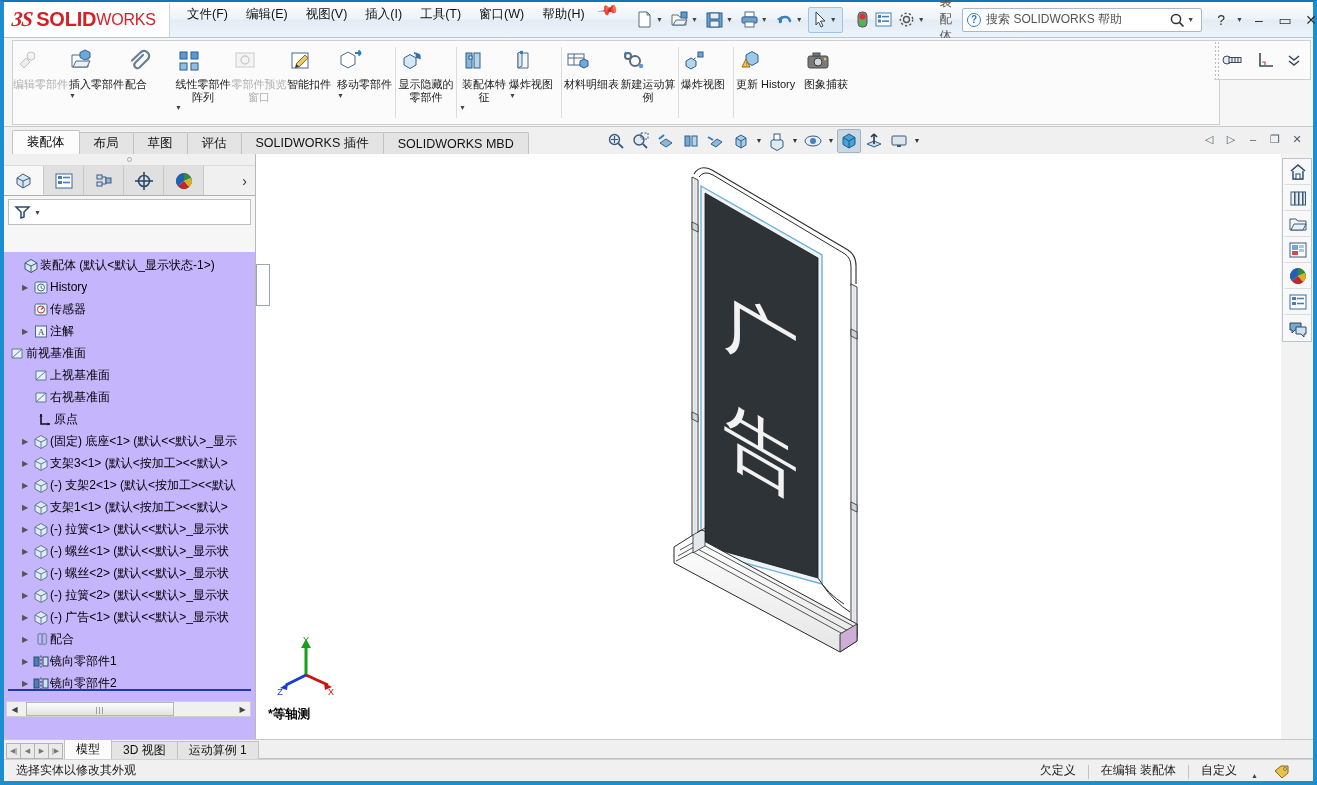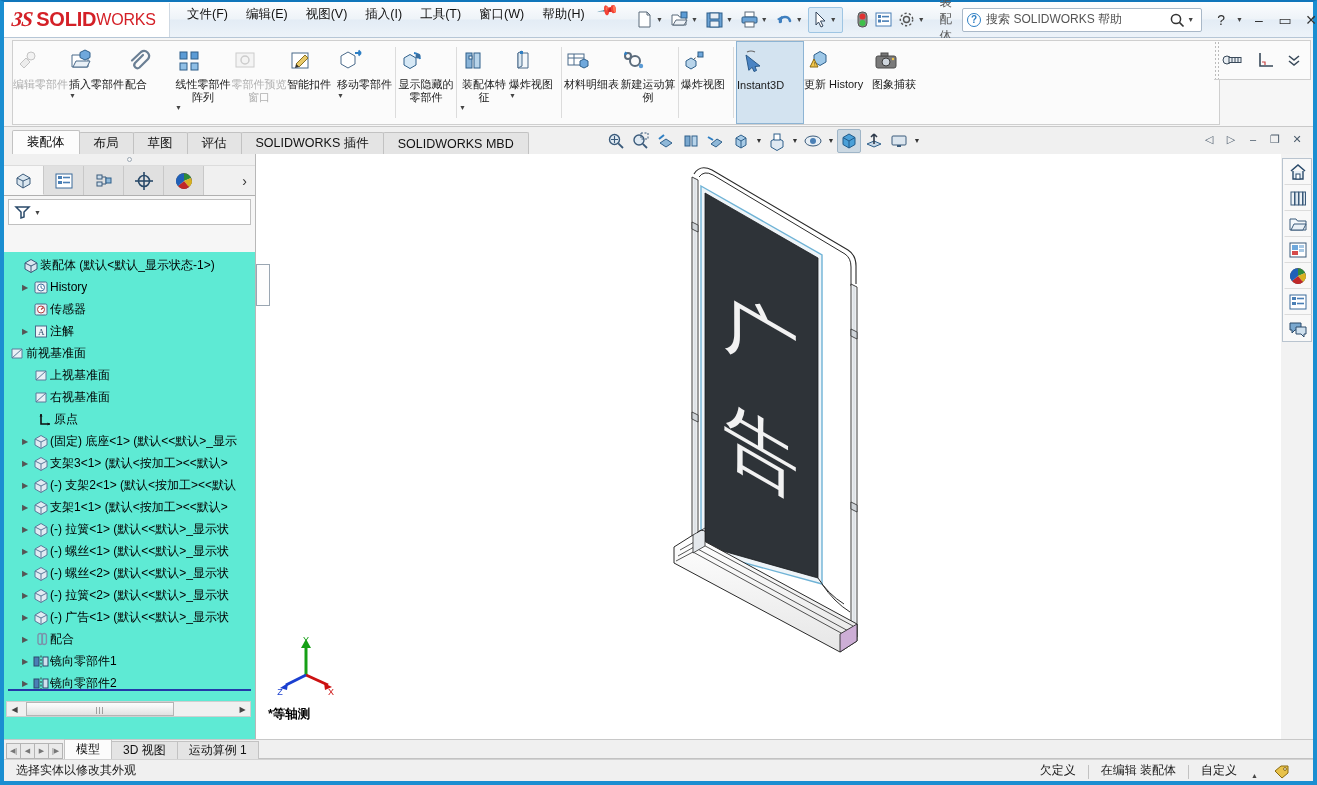--- a/index.html
+++ b/index.html
@@ -170,21 +170,21 @@
   .pmore {
     flex:1; display:flex; align-items:center; justify-content:flex-end;
     padding-right: 8px; font-size: 14px; color: #333; background:#f0f0f0;
   }
   .filterbar {
     height: 26px; background: #fff; border: 1px solid #c0c0c0;
     margin: 3px 4px; display: flex; align-items: center; padding-left: 5px;
   }
   .tree {
     position: absolute; left:0; right:0; top: 98px; bottom: 0;
-    overflow: hidden; background: #5eead4; padding-top: 2px;
+    overflow: hidden; background: #c4b5fd; padding-top: 2px;
   }
   .trow {
     display: flex; align-items: center; height: 22px; padding-left: 4px;
     white-space: nowrap; font-size: 12px; color: #000; cursor: default;
   }
   .exp {
     width: 14px; font-size: 8px; color: #555; text-align:center; flex: 0 0 14px;
   }
   .ticon { width: 18px; flex: 0 0 18px; display:flex; align-items:center; justify-content:center; }
   .tlabel { overflow: hidden; }
@@ -555,29 +555,20 @@
               <rect x="17" y="5" width="5" height="5" fill="#6fa8dc" stroke="#2e5f8a"></rect>
               <line x1="13" y1="12" x2="17" y2="9" stroke="#555" stroke-dasharray="2 2"></line>
             </svg>
         </span>
         <span class="lbl">爆炸视图</span>
       </div>
 
 
       <div class="rsep"></div>
 
-      <div class="ritem active w66">
-        <span class="ic">
-          <svg width="34" height="28" viewBox="0 0 34 28">
-              <path d="M9 7l14 11-5 .5 1.5 4-2.5 1-1.8-4.2-3.4 3z" fill="#4a84c4" stroke="#2a5a8a"></path>
-              <path d="M10 4q4-2 8 0" fill="none" stroke="#666" stroke-width="1.2"></path>
-            </svg>
-        </span>
-        <span class="lbl">Instant3D</span>
-      </div>
 
       <div class="ritem w66">
         <span class="ic">
           <svg width="28" height="28" viewBox="0 0 28 28">
               <path d="M10 8l6-3.5 6 3.5v7l-6 3.5-6-3.5z" fill="#9ec8e8" stroke="#2e5f8a"></path>
               <path d="M6 20l4-8 4 8z" fill="#f2c64b" stroke="#8a6a10"></path>
               <text x="10" y="19" font-size="6" fill="#333">!</text>
             </svg>
         </span>
         <span class="lbl">更新 History</span>

